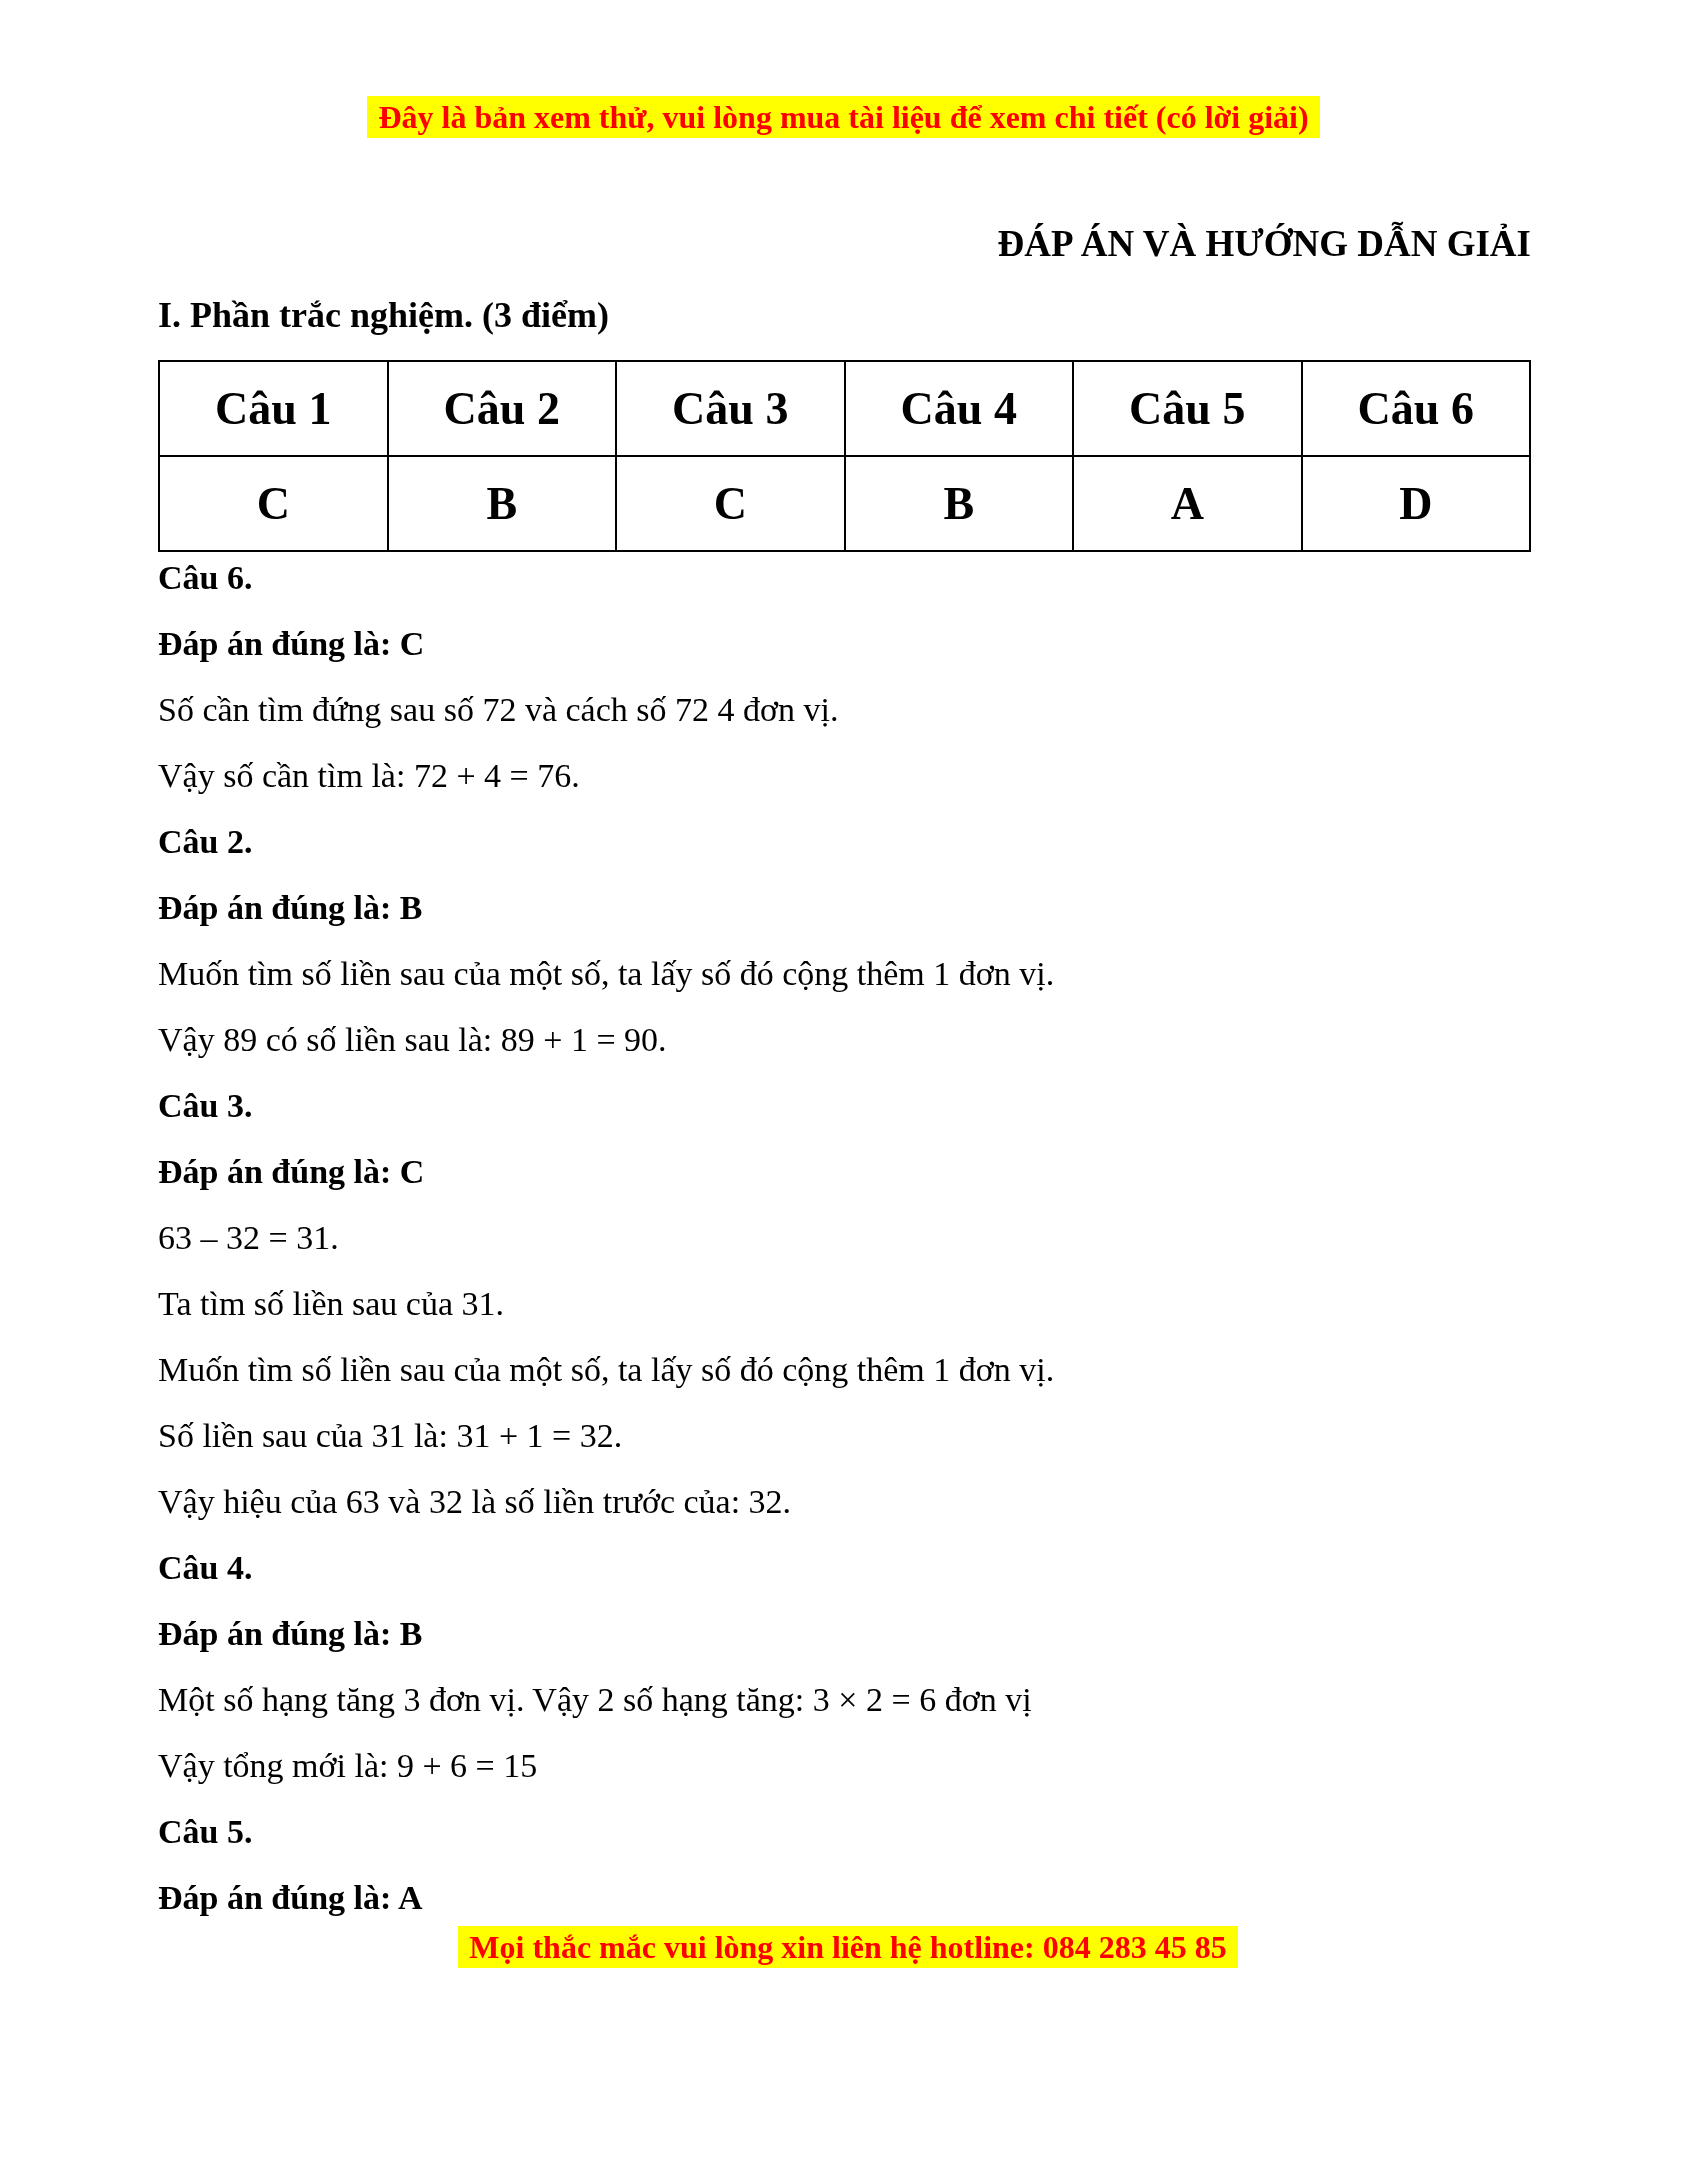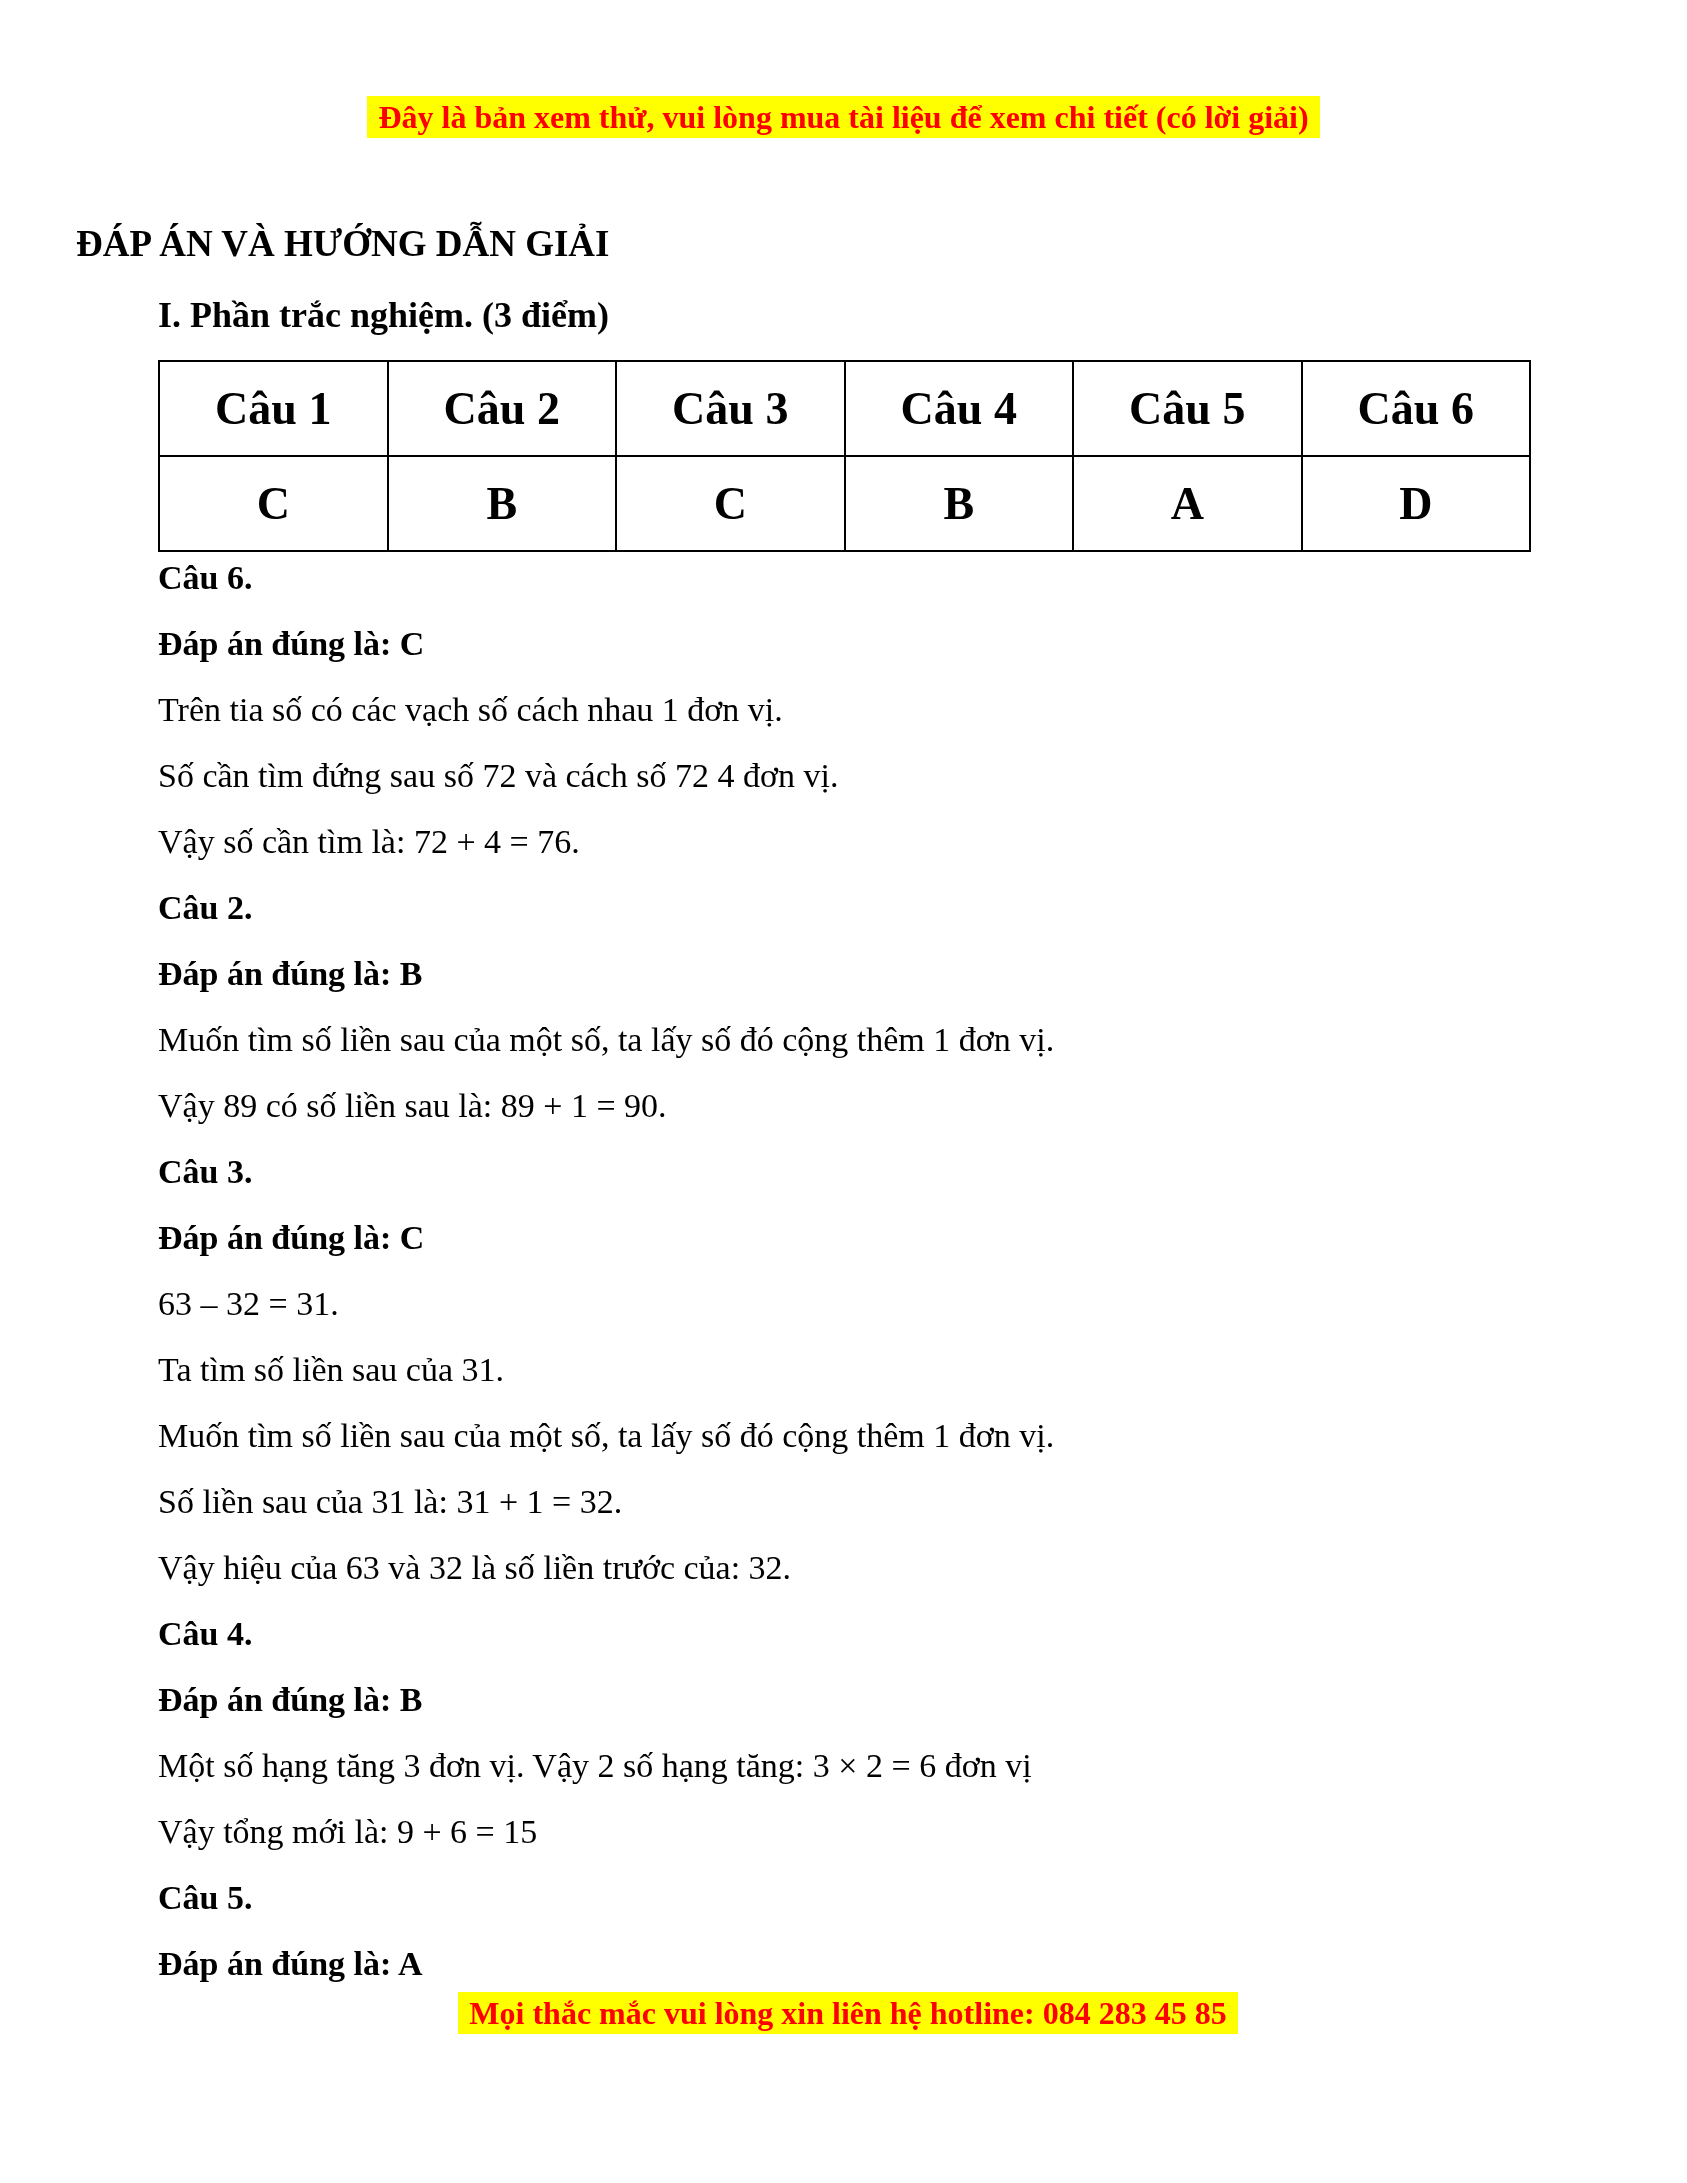--- a/index.html
+++ b/index.html
@@ -31,20 +31,21 @@
     font-weight: bold;
     font-size: 32px;
     line-height: 40px;
     padding: 0.8px 11px 0.8px 11px;
   }
   .doc-title {
     margin: 84px 156px 0 76px;
     font-size: 37px;
     line-height: 43px;
     font-weight: bold;
+    text-align: right;
   }
   .section-title {
     margin: 30px 156px 0 158px;
     font-size: 36px;
     line-height: 41px;
     font-weight: bold;
   }
   table.answer-table {
     margin: 24px 156px 0 158px;
     width: 1373px;
@@ -104,21 +105,20 @@
         <td>B</td>
         <td>A</td>
         <td>D</td>
       </tr>
     </tbody>
   </table>
 
   <div class="content">
     <p class="bold">Câu 6.</p>
     <p class="bold">Đáp án đúng là: C</p>
-    <p>Trên tia số có các vạch số cách nhau 1 đơn vị.</p>
     <p>Số cần tìm đứng sau số 72 và cách số 72 4 đơn vị.</p>
     <p>Vậy số cần tìm là: 72 + 4 = 76.</p>
     <p class="bold">Câu 2.</p>
     <p class="bold">Đáp án đúng là: B</p>
     <p>Muốn tìm số liền sau của một số, ta lấy số đó cộng thêm 1 đơn vị.</p>
     <p>Vậy 89 có số liền sau là: 89 + 1 = 90.</p>
     <p class="bold">Câu 3.</p>
     <p class="bold">Đáp án đúng là: C</p>
     <p>63 – 32 = 31.</p>
     <p>Ta tìm số liền sau của 31.</p>

